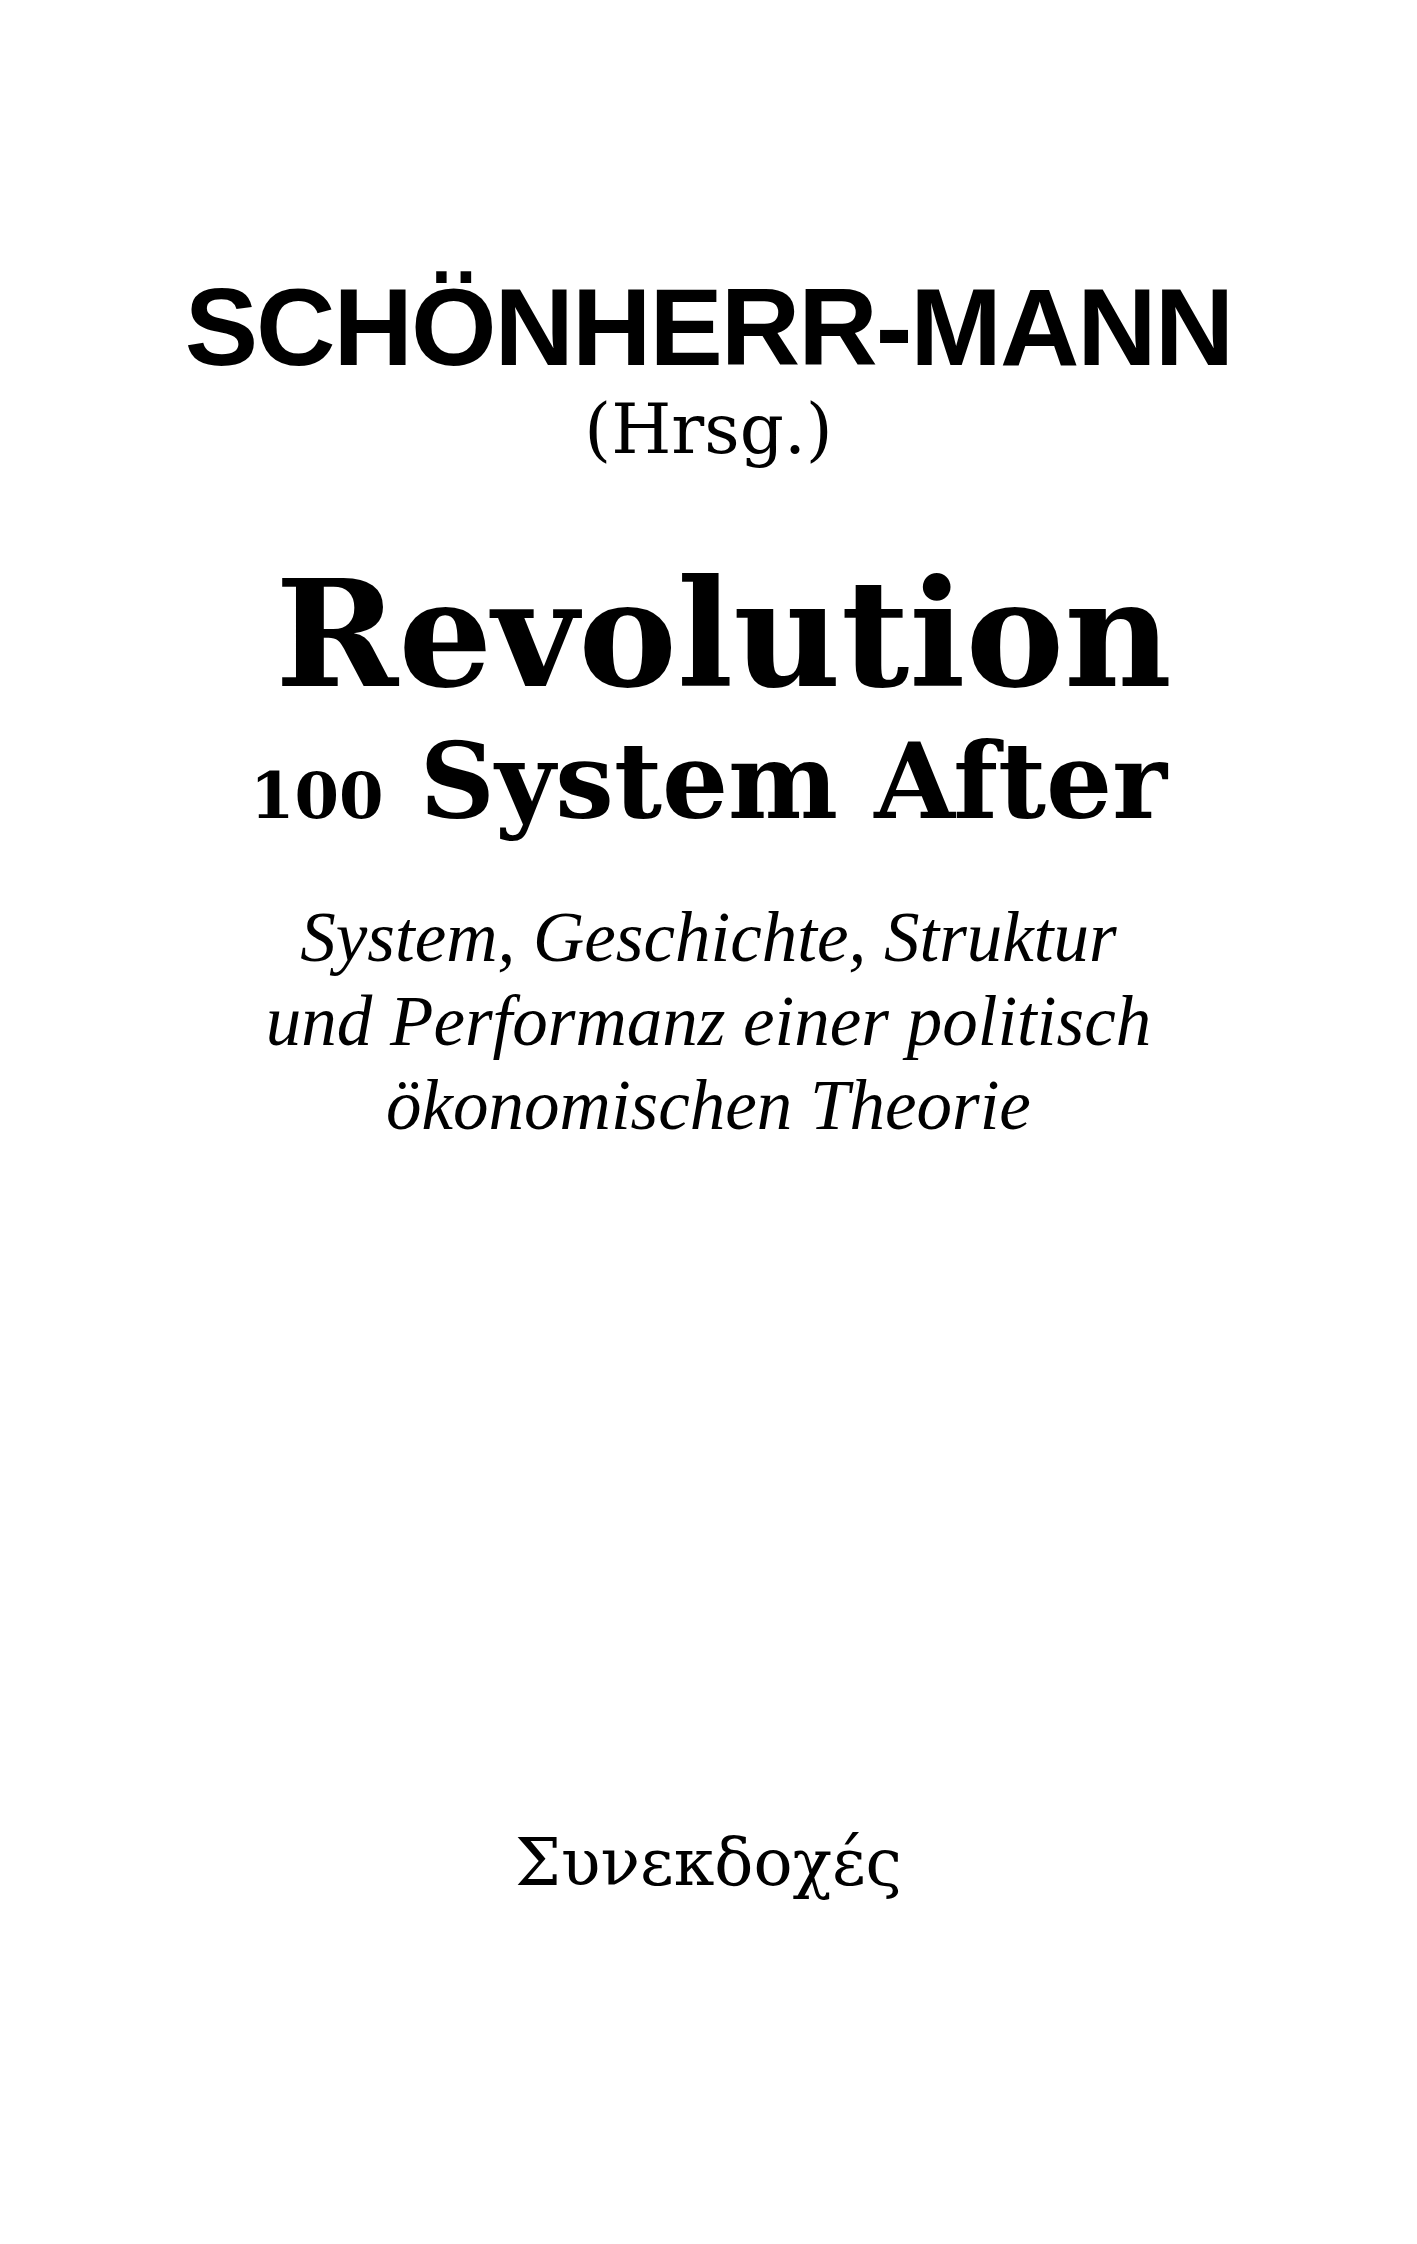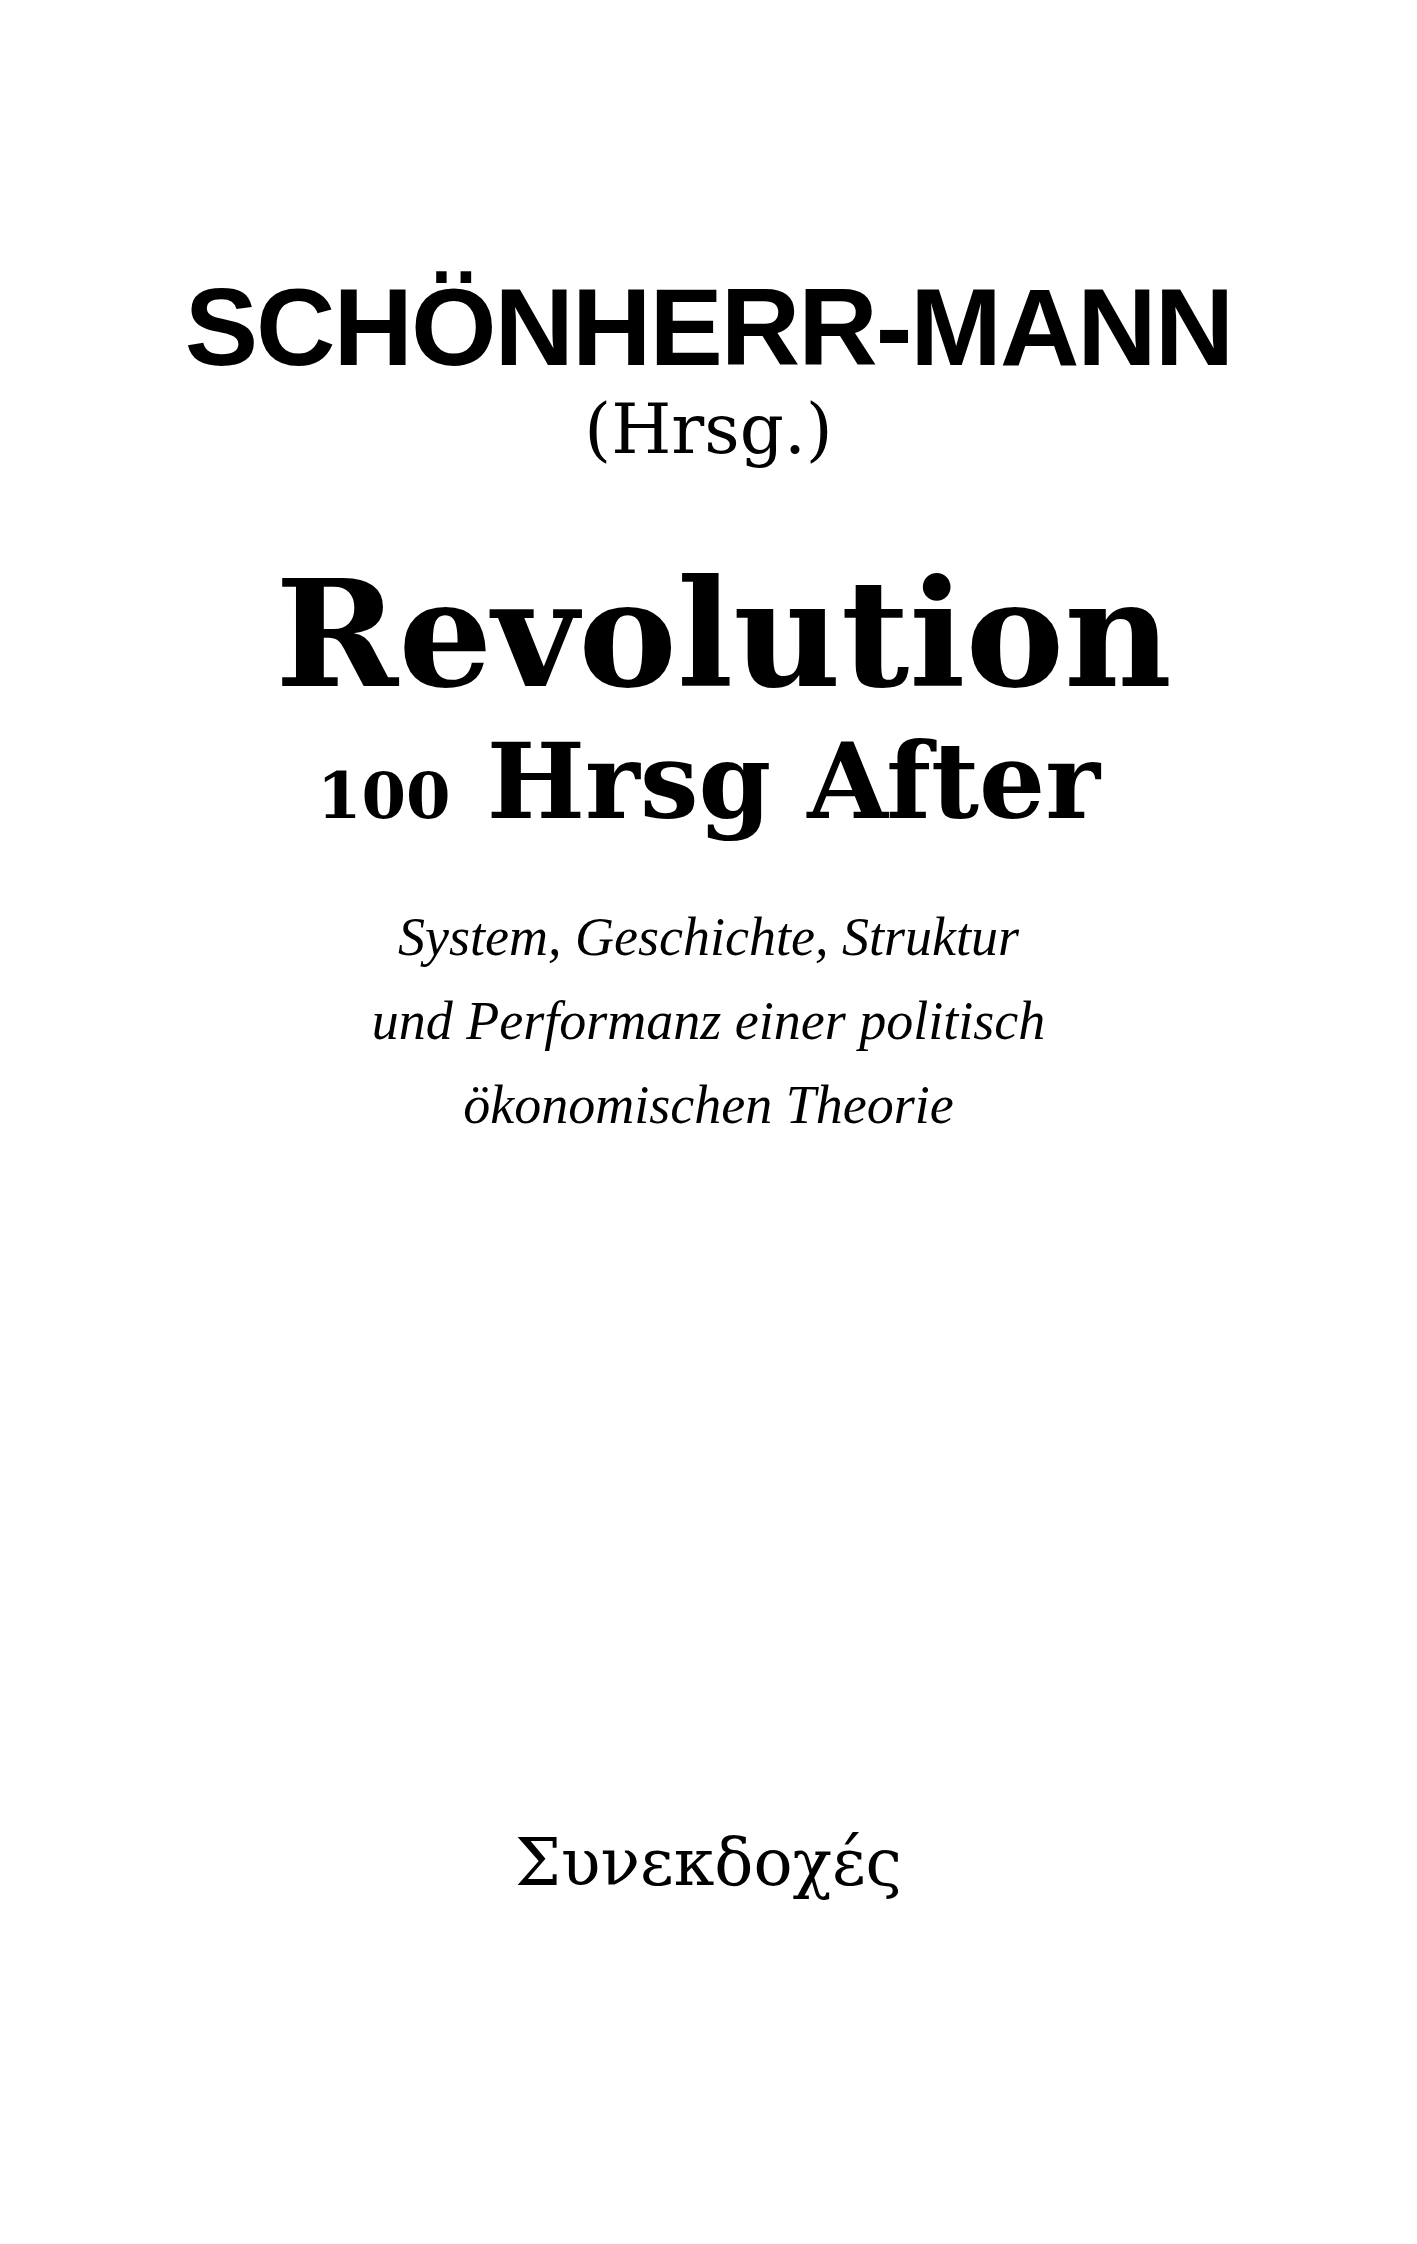--- a/index.html
+++ b/index.html
@@ -54,21 +54,21 @@
     line-height: 1;
   }
   .title-line2 .oldstyle-num {
     font-size: 64px;
   }
   .subtitle {
     top: 895px;
     font-family: "Liberation Serif", serif;
     font-style: italic;
     font-weight: normal;
-    font-size: 54px;
+    font-size: 71px;
     line-height: 84px;
   }
   .series-name {
     top: 1830px;
     font-family: "DejaVu Serif", serif;
     font-size: 65px;
     line-height: 1;
   }
   .series-volume {
     top: 1909px;
@@ -82,21 +82,21 @@
 
 <div class="page">
 
   <div class="centered author">SCHÖNHERR-MANN</div>
 
   <div class="centered editor">(Hrsg.)</div>
 
   <h1 class="centered title-main">Revolution</h1>
 
   <div class="centered title-line2">
-    <span class="oldstyle-num">100</span><span> Hrsg After</span>
+    <span class="oldstyle-num">100</span><span> System After</span>
   </div>
 
   <div class="centered subtitle">
     <div>System, Geschichte, Struktur</div>
     <div>und Performanz einer politisch</div>
     <div>ökonomischen Theorie</div>
   </div>
 
   <div class="centered series-name">Συνεκδοχές</div>
 

